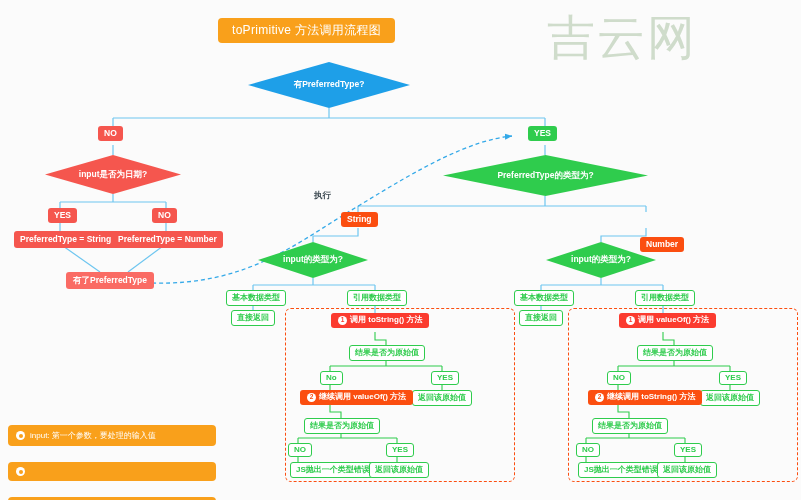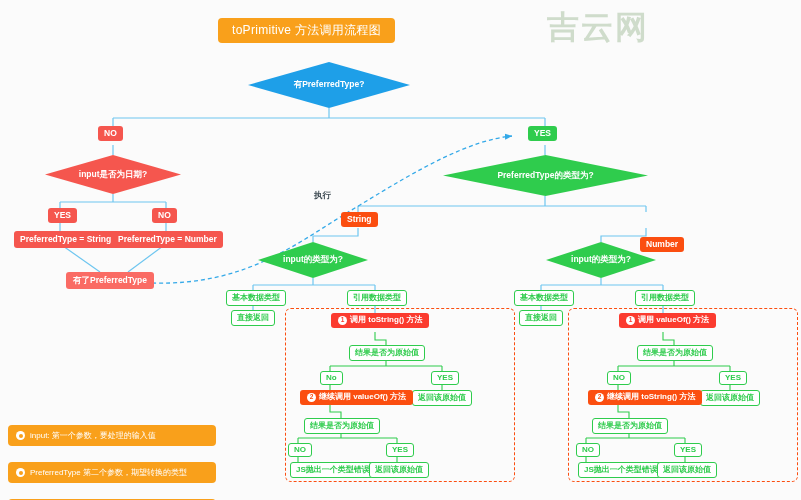--- a/index.html
+++ b/index.html
@@ -16,21 +16,21 @@
         justify-content:center;text-align:center;line-height:1.05;white-space:nowrap;}
 
   
   .title{
     background:#f9a01b;color:#fff;border-radius:4px;
     font-size:12px;padding:6px 14px;letter-spacing:.3px;
   }
 
   
   .watermark{
-    position:absolute;color:#cfdccb;font-size:32px;font-weight:700;
+    position:absolute;color:#cfdccb;font-size:48px;font-weight:400;
     letter-spacing:2px;font-family:"DejaVu Sans",sans-serif;
     user-select:none;
   }
 
   
   .diamond{position:absolute;display:flex;align-items:center;justify-content:center;}
   .diamond .dshape{position:absolute;left:0;top:0;width:100%;height:100%;
      clip-path:polygon(50% 0%,100% 50%,50% 100%,0% 50%);}
   .diamond .dlabel{position:relative;z-index:2;color:#fff;font-size:8.5px;
      font-weight:700;white-space:nowrap;}
@@ -273,21 +273,20 @@
     <div class="legend-item" style="width:208px;">
       <span class="legend-ico">
           <i></i>
         </span>
       <span>input: 第一个参数，要处理的输入值</span>
     </div>
     <div class="legend-item" style="width:208px;">
       <span class="legend-ico">
           <i></i>
         </span>
-      <span>PreferredType 第二个参数，期望转换的类型</span>
     </div>
     <div class="legend-item" style="width:208px;">
       <span class="legend-ico">
           <i></i>
         </span>
       <span>微信公众号：LinDaiDai</span>
     </div>
   </div>
 
 </div>

